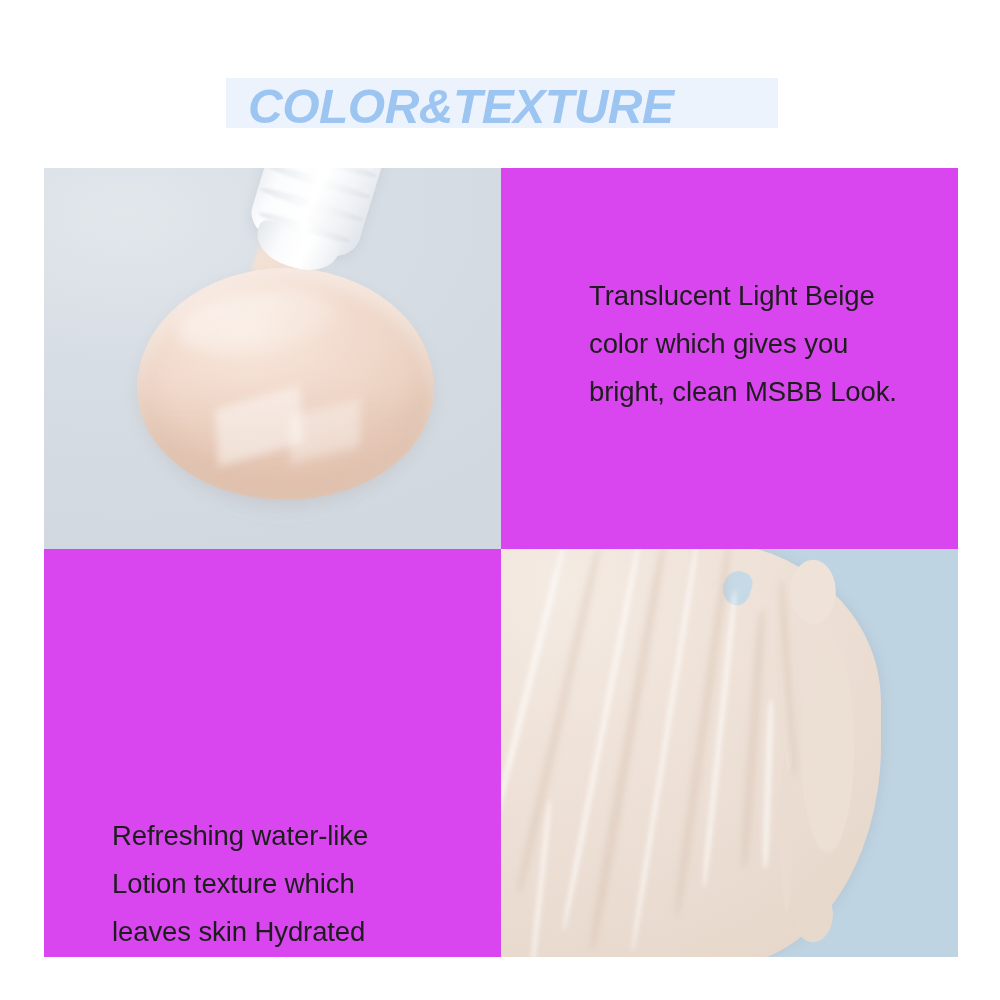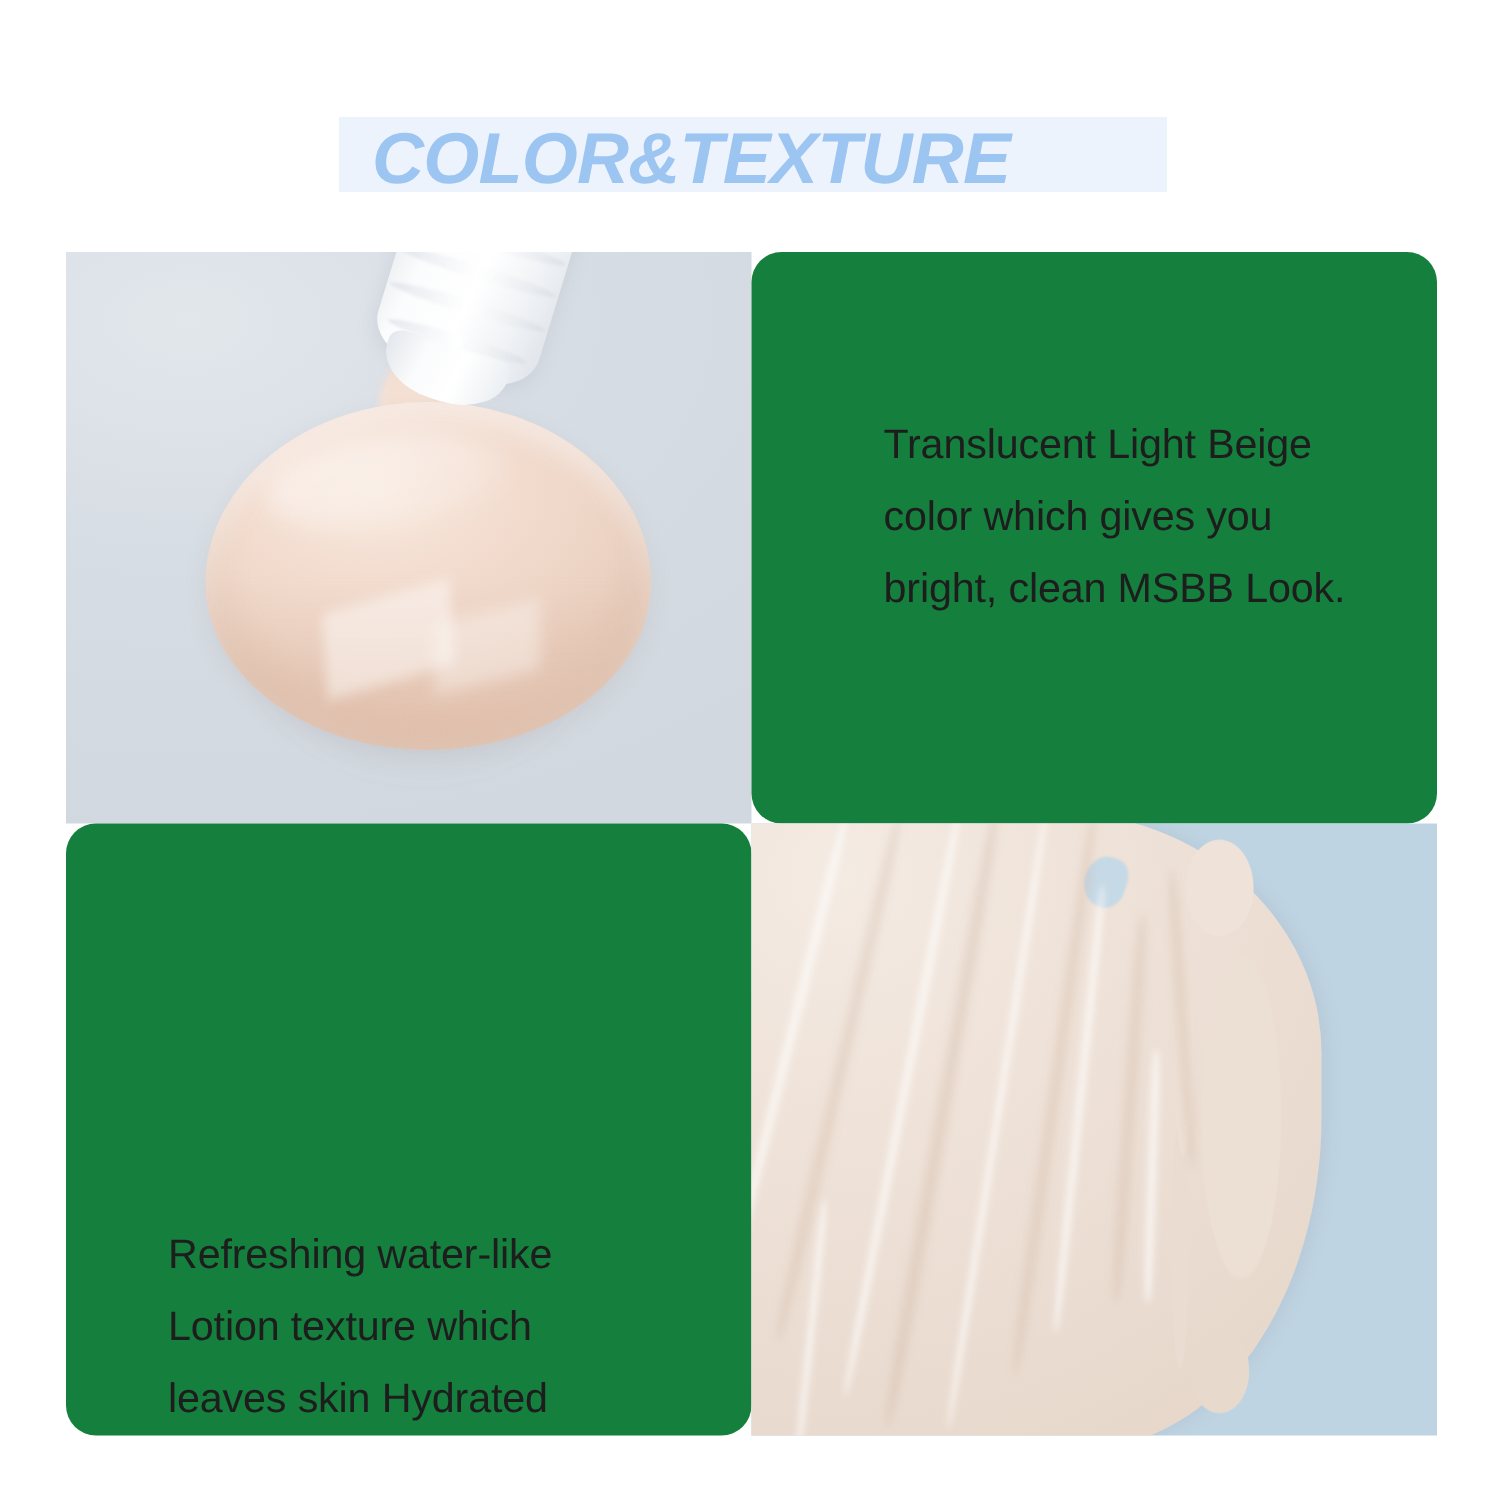--- a/index.html
+++ b/index.html
@@ -57,22 +57,21 @@
   .cell {
     position: absolute;
     overflow: hidden;
   }
   .cell-tl { left: 0;     top: 0;   width: 457px; height: 381px; }
   .cell-tr { left: 457px; top: 0;   width: 457px; height: 381px; }
   .cell-bl { left: 0;     top: 381px; width: 457px; height: 408px; }
   .cell-br { left: 457px; top: 381px; width: 457px; height: 408px; }
 
   .text-panel {
-    background: #15803d;
-    border-radius: 20px;
+    background: #d946ef;
   }
   .panel-text {
     position: absolute;
     font-size: 27.5px;
     line-height: 48px;
     color: #1d1d1d;
     letter-spacing: -0.1px;
     white-space: pre-line;
   }
   .panel-text-tr { left: 88px; top: 104px; }

